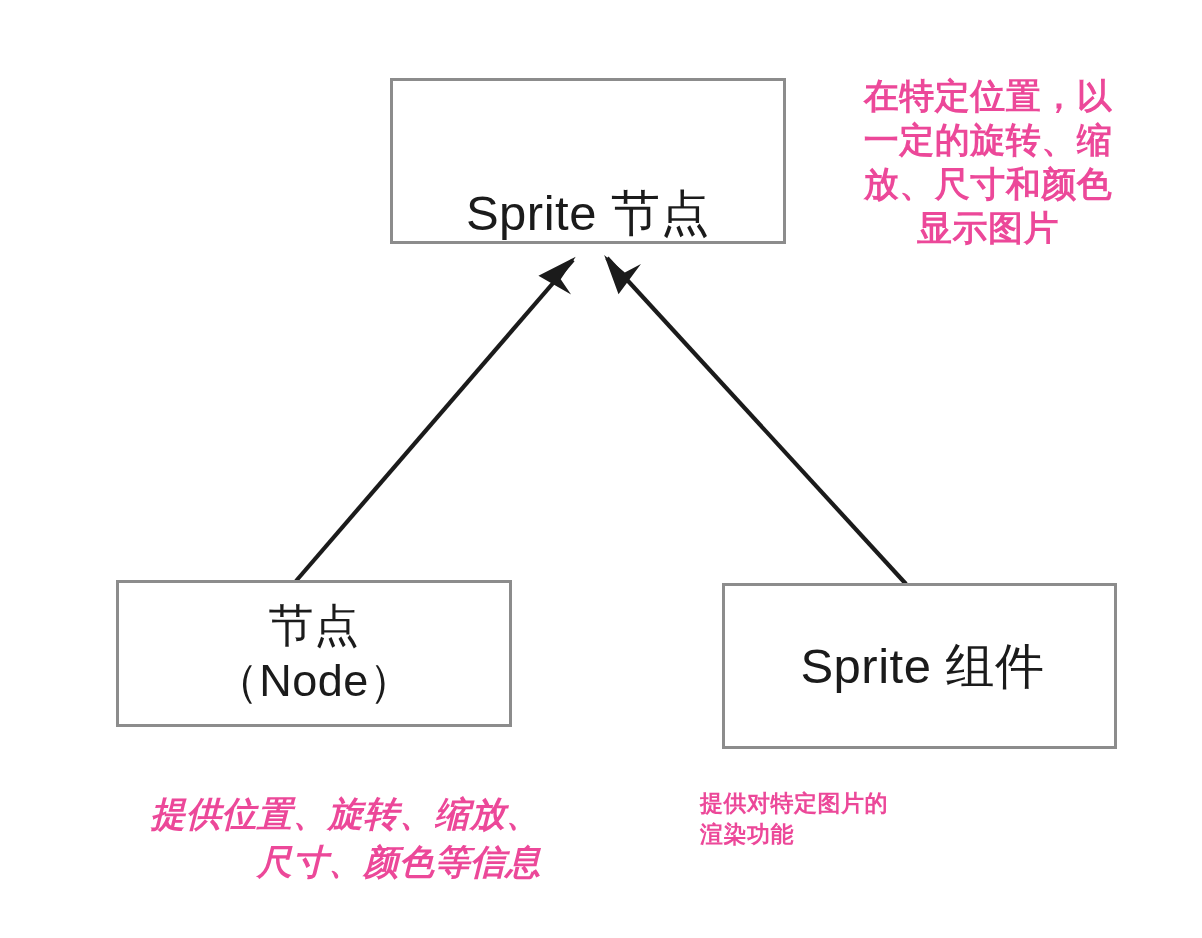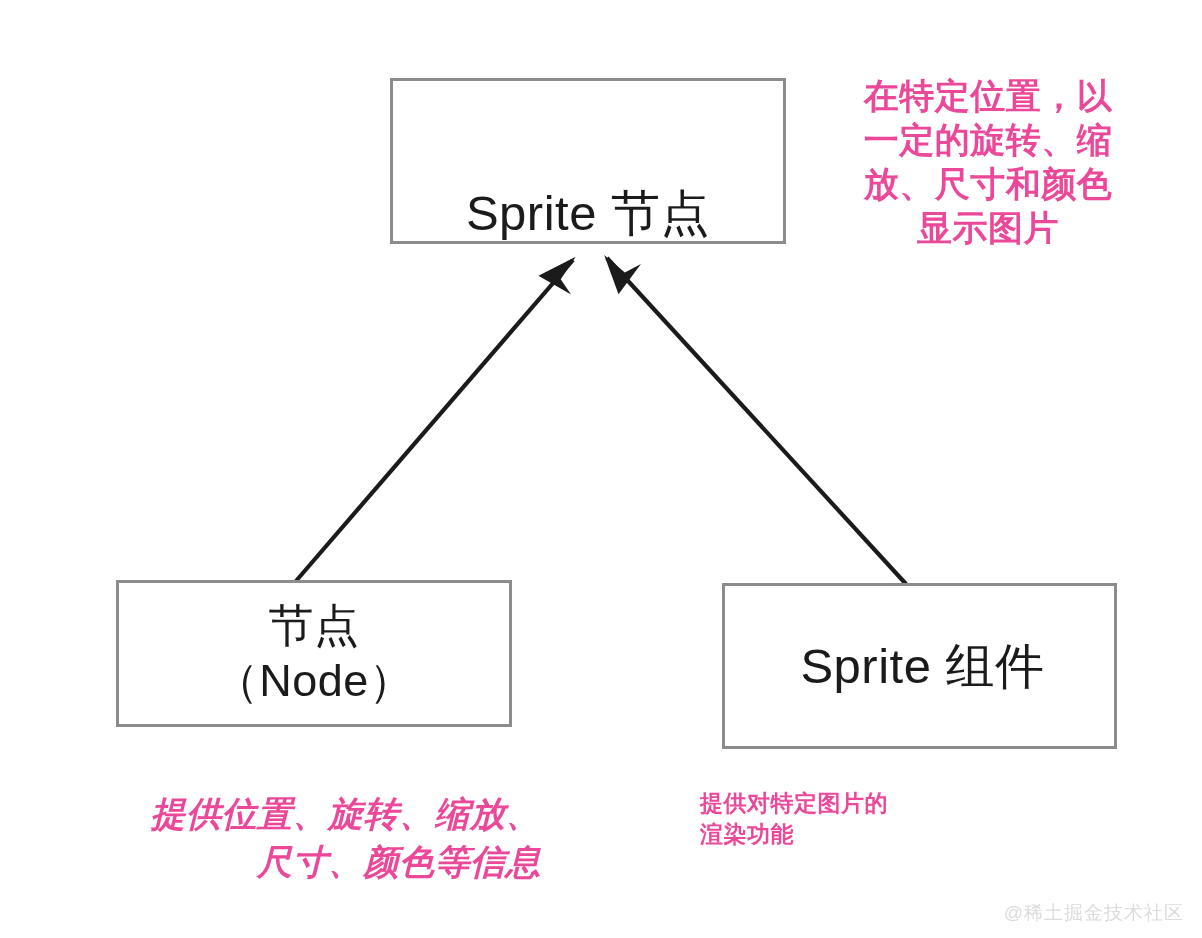--- a/index.html
+++ b/index.html
@@ -157,15 +157,14 @@
 一定的旋转、缩
 放、尺寸和颜色
 显示图片</div>
 
   <div class="free-text" id="caption-node">提供位置、旋转、缩放、
 尺寸、颜色等信息</div>
 
   <div class="free-text" id="caption-sprite-component">提供对特定图片的
 渲染功能</div>
 
-  <div id="watermark">@稀土掘金技术社区</div>
 
 </div>
 
 </body></html>

